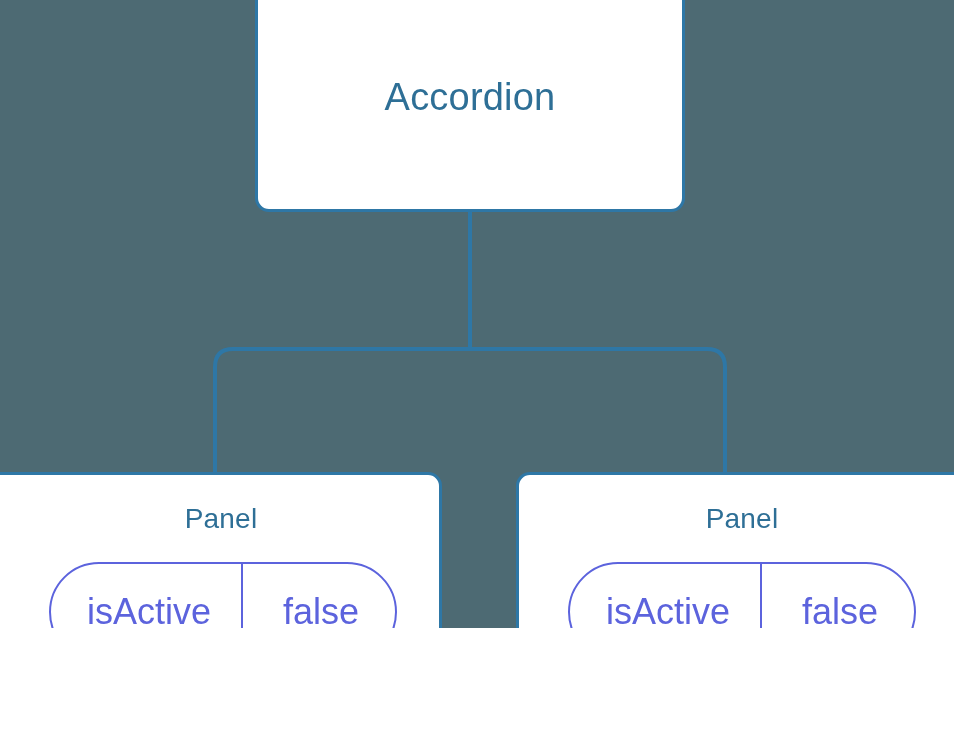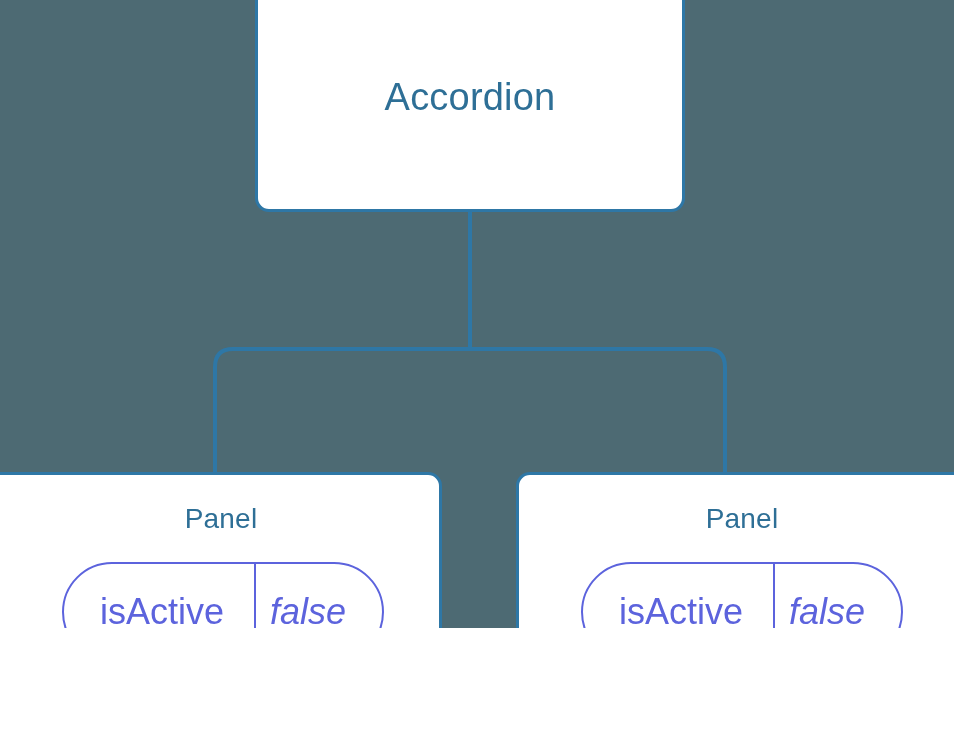--- a/index.html
+++ b/index.html
@@ -99,23 +99,22 @@
     color: #5c63dd;
     font-size: 36px;
     line-height: 1;
     white-space: nowrap;
     box-sizing: border-box;
   }
   .prop-key {
     padding: 0 30px 0 36px;
   }
   .prop-val {
-    padding: 0 36px 0 14px;
+    padding: 0 36px 0 40px;
     border-left: 2px solid #5c63dd;
-    font-style: italic;
   }
 </style>
 </head>
 <body>
 
 <div id="canvas">
 
   <svg id="edges" viewBox="0 0 954 734" width="954" height="734" xmlns="http://www.w3.org/2000/svg" aria-hidden="true">
 
     <path d="M 470 210 L 470 347" fill="none" stroke="#2e77a6" stroke-width="4" stroke-linecap="butt"></path>

